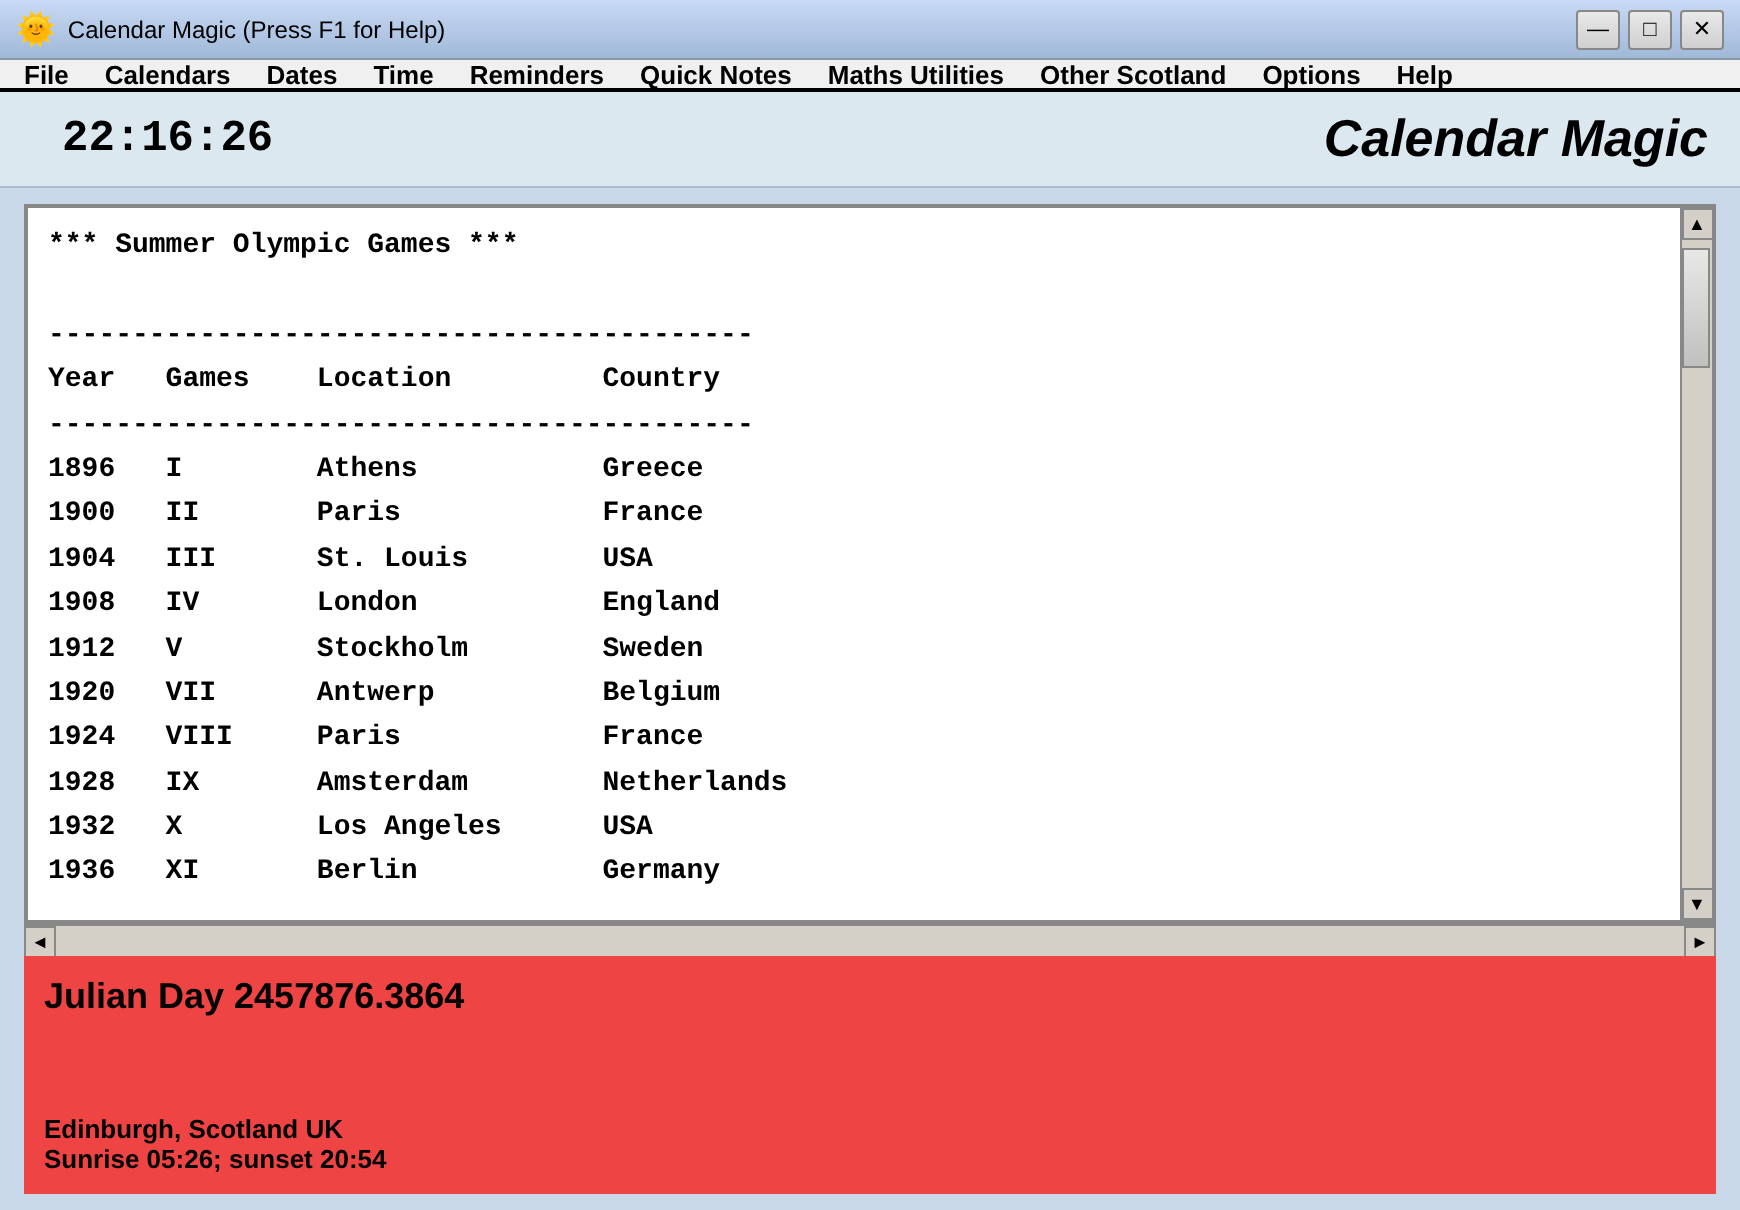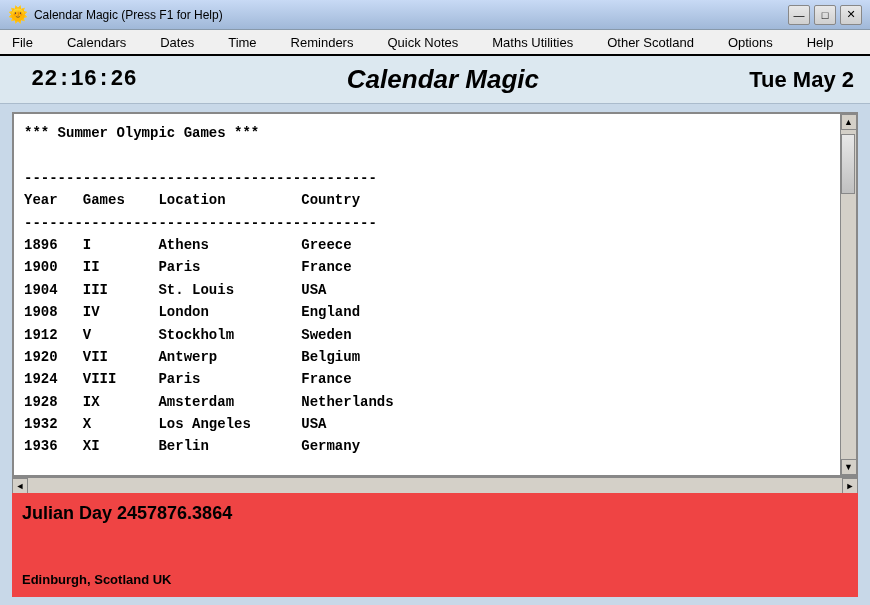--- a/index.html
+++ b/index.html
@@ -53,22 +53,23 @@
       color: #000;
     }
 
     
     .menu-bar {
       background: #f0f0f0;
       border-bottom: 2px solid #000;
       display: flex;
       align-items: center;
       padding: 2px 4px;
-      height: 26px;
-      gap: 18px;
+      height: 16px;
+      gap: 2px;
+      font-weight: bold;
     }
     .menu-item {
       padding: 2px 8px;
       font-size: 13px;
       cursor: pointer;
       color: #000;
       white-space: nowrap;
     }
 
     
@@ -237,21 +238,20 @@
   <span class="menu-item">Quick Notes</span>
   <span class="menu-item">Maths Utilities</span>
   <span class="menu-item">Other Scotland</span>
   <span class="menu-item">Options</span>
   <span class="menu-item">Help</span>
 </div>
 
 <div class="header-area">
   <span class="clock">22:16:26</span>
   <span class="app-title">Calendar Magic</span>
-  <span class="date-display">Tue May 2</span>
 </div>
 
 <div class="main-content">
   <div style="display:flex; flex-direction:column; flex:1; overflow:hidden;">
     <div class="text-box-container">
       <div class="text-box-content">*** Summer Olympic Games ***
 
 ------------------------------------------
 Year   Games    Location         Country
 ------------------------------------------
@@ -276,14 +276,15 @@
     <div class="scrollbar-h-container">
       <div class="scroll-btn-h">◄</div>
       <div class="scroll-track-h"></div>
       <div class="scroll-btn-h">►</div>
     </div>
   </div>
 
   <div class="bottom-area">
     <div class="julian-day">Julian Day 2457876.3864</div>
     <div class="location-info">Edinburgh, Scotland UK</div>
+    <div class="sun-info">Sunrise 05:26; sunset 20:54</div>
   </div>
 </div>
 
 </body></html>

